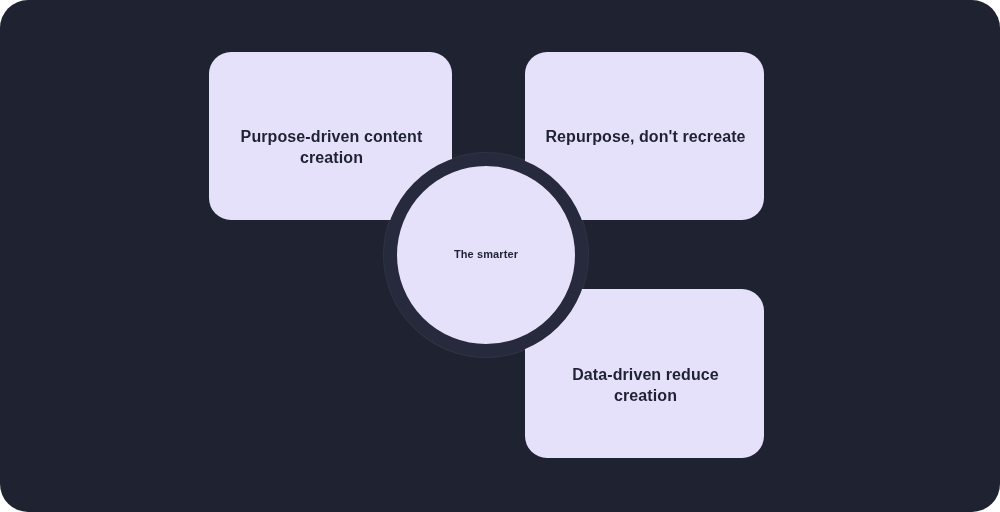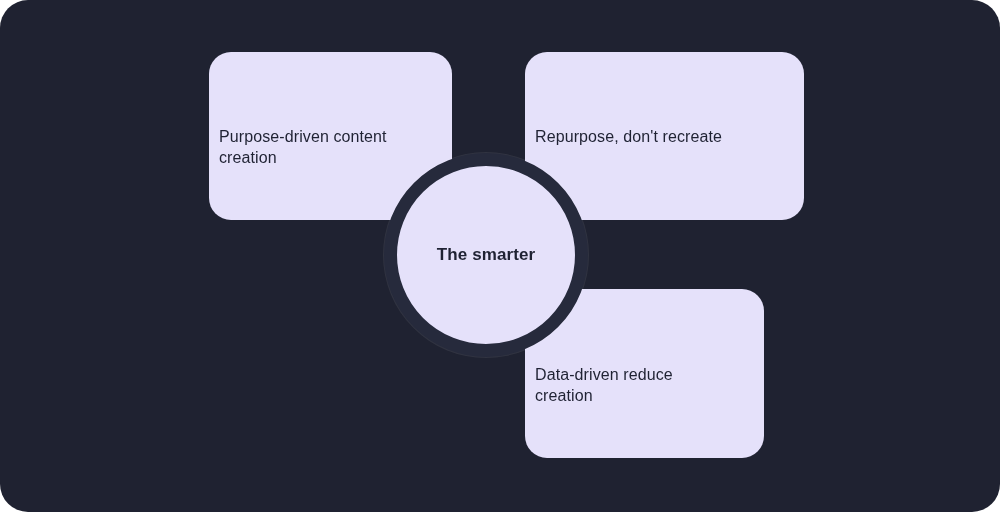--- a/index.html
+++ b/index.html
@@ -15,31 +15,32 @@
     background: var(--canvas-bg, #1f2231);
     border-radius: 28px;
     overflow: hidden;
   }
   .card {
     position: absolute;
     background: var(--card-bg, #e5e1fa);
     border-radius: 22px;
   }
   .card.tl { left: 209px; top: 52px;  width: 243px; height: 168px; }
-  .card.tr { left: 525px; top: 52px;  width: 239px; height: 168px; padding-left: 40px; }
+  .card.tr { left: 525px; top: 52px;  width: 239px; height: 168px; }
   .card.bl { left: 209px; top: 289px; width: 243px; height: 169px; }
   .card.br { left: 525px; top: 289px; width: 239px; height: 169px; }
   .card-label {
     position: absolute;
     left: 10px;
     right: 8px;
     top: 50%;
     transform: translateY(-10.5px);
+    text-align: center;
     font-size: 16px;
-    font-weight: 400;
+    font-weight: 700;
     line-height: 21px;
     letter-spacing: 0.1px;
     color: var(--text-color, #1f2233);
   }
   .card-label span, .circle-label span { display: block; }
   .card-label span:empty { display: none; }
   .circle {
     position: absolute;
     left: 384px;
     top: 153px;
@@ -48,21 +49,21 @@
     background: var(--card-bg, #e5e1fa);
     border: 13px solid var(--ring-color, #262a3c);
     border-radius: 50%;
     box-shadow: 0 0 0 1px rgba(255,255,255,0.08);
     display: flex;
     align-items: center;
     justify-content: center;
   }
   .circle-label {
     text-align: right;
-    font-size: 17px;
+    font-size: 11px;
     font-weight: 700;
     line-height: 21.5px;
     letter-spacing: 0.1px;
     color: var(--text-color, #1f2233);
   }
 </style>
 </head>
 <body>
 
 <div class="canvas">

